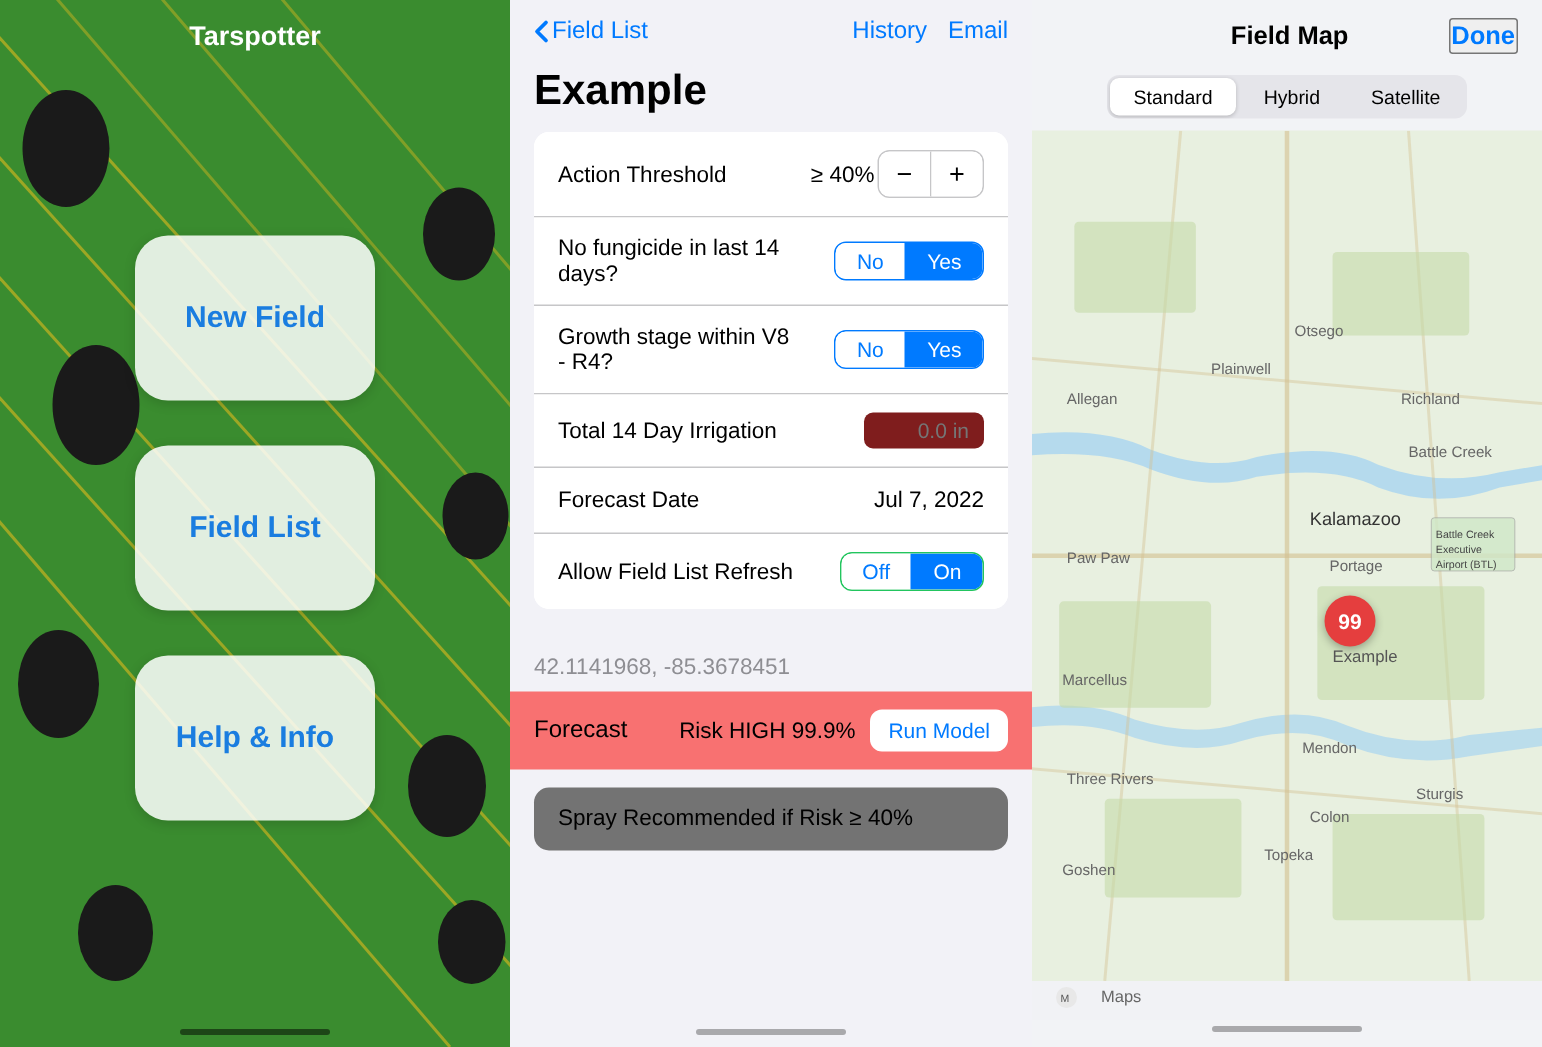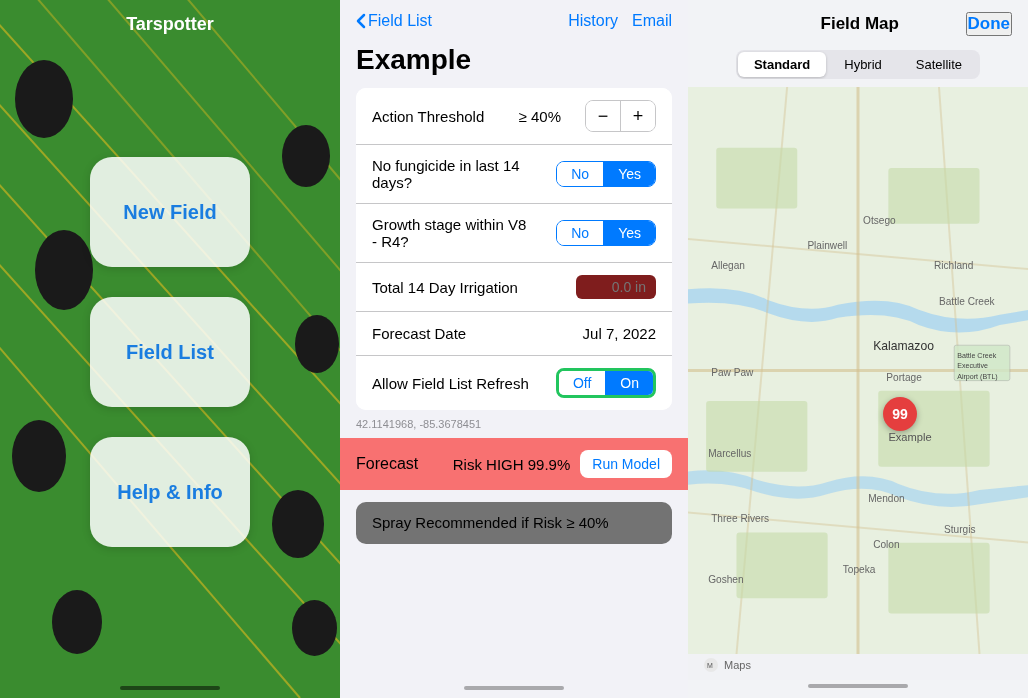--- a/index.html
+++ b/index.html
@@ -161,21 +161,21 @@
 
     .settings-row-label {
       font-size: 15px;
       color: #000;
       flex: 1;
     }
 
     .settings-row-value {
       display: flex;
       align-items: center;
-      gap: 24px;
+      gap: 2px;
       margin-left: 21px;
     }
 
     .threshold-value {
       font-size: 15px;
       color: #000;
     }
 
     .stepper {
       display: flex;
@@ -227,21 +227,21 @@
       color: #fff;
     }
 
     .seg-divider {
       width: 1px;
       background: #007aff;
     }
 
     .on-off-control {
       display: flex;
-      border: 3px solid #22c55e;
+      border: 1px solid #22c55e;
       border-radius: 8px;
       overflow: hidden;
     }
 
     .on-off-btn {
       padding: 4px 14px;
       font-size: 14px;
       cursor: pointer;
       background: #fff;
       color: #007aff;
@@ -260,22 +260,23 @@
       border-radius: 6px;
       padding: 4px 10px;
       font-size: 14px;
       color: #8e8e93;
       width: 80px;
       text-align: right;
     }
 
     .coordinates-row {
       padding: 8px 16px;
-      font-size: 11px;
+      font-size: 15px;
       color: #8e8e93;
+      margin-top: 22px;
     }
 
     .forecast-row {
       display: flex;
       align-items: center;
       justify-content: space-between;
       padding: 12px 16px;
       background: #f87171;
       margin: 0 0;
       min-height: 50px;
@@ -384,21 +385,21 @@
       cursor: pointer;
       border: none;
       outline: none;
       background: transparent;
       color: #000;
     }
 
     .map-type-btn.active {
       background: #fff;
       box-shadow: 0 1px 3px rgba(0,0,0,0.2);
-      font-weight: 700;
+      font-weight: 400;
     }
 
     .map-content {
       flex: 1;
       position: relative;
       overflow: hidden;
     }
 
     .map-bg {
       width: 100%;
@@ -422,21 +423,21 @@
       font-size: 14px;
       z-index: 5;
       box-shadow: 0 2px 6px rgba(0,0,0,0.3);
     }
 
     .map-bottom-bar {
       background: rgba(242,242,247,0.9);
       padding: 4px 16px 8px;
       display: flex;
       align-items: center;
-      gap: 6px;
+      gap: 16px;
       font-size: 11px;
       color: #666;
       z-index: 10;
     }
 
     .home-indicator-3 {
       background: rgba(242,242,247,0.95);
       padding: 4px 0 10px;
       display: flex;
       justify-content: center;

